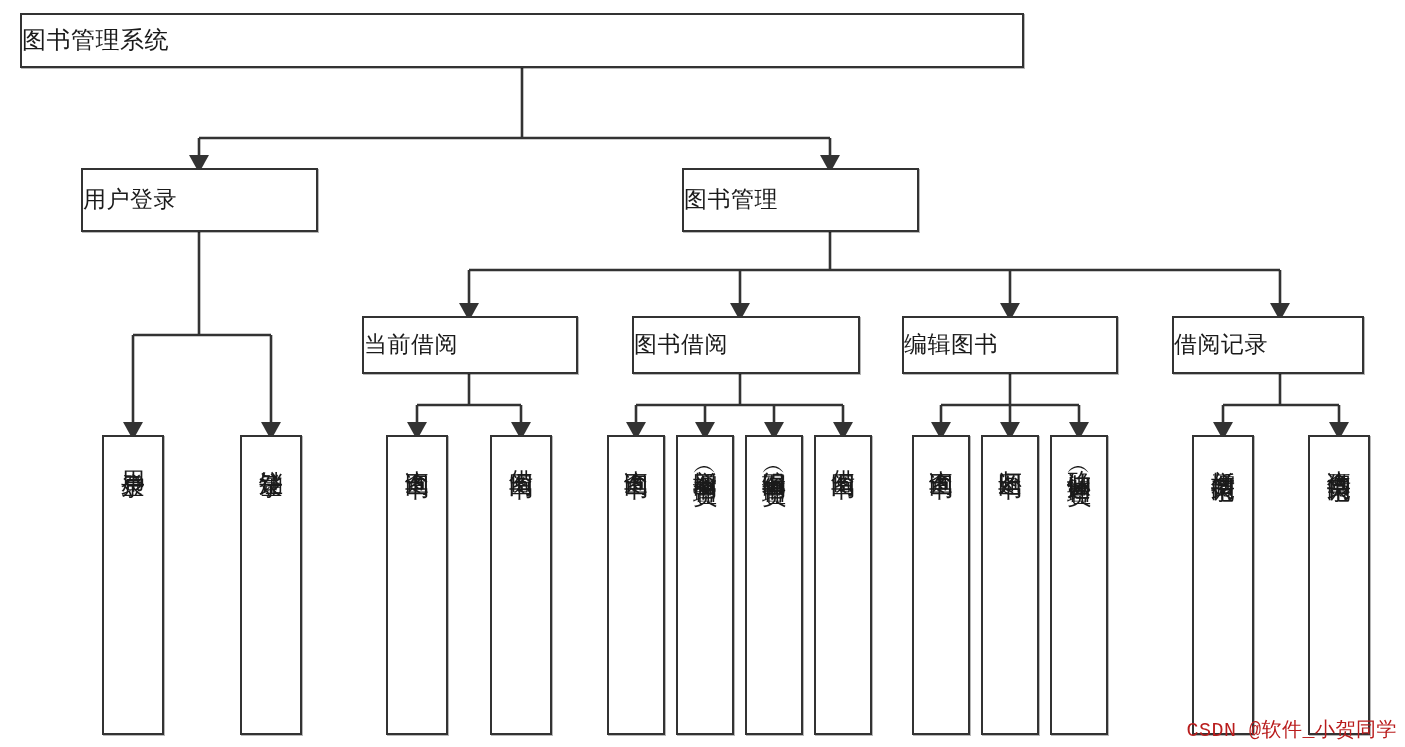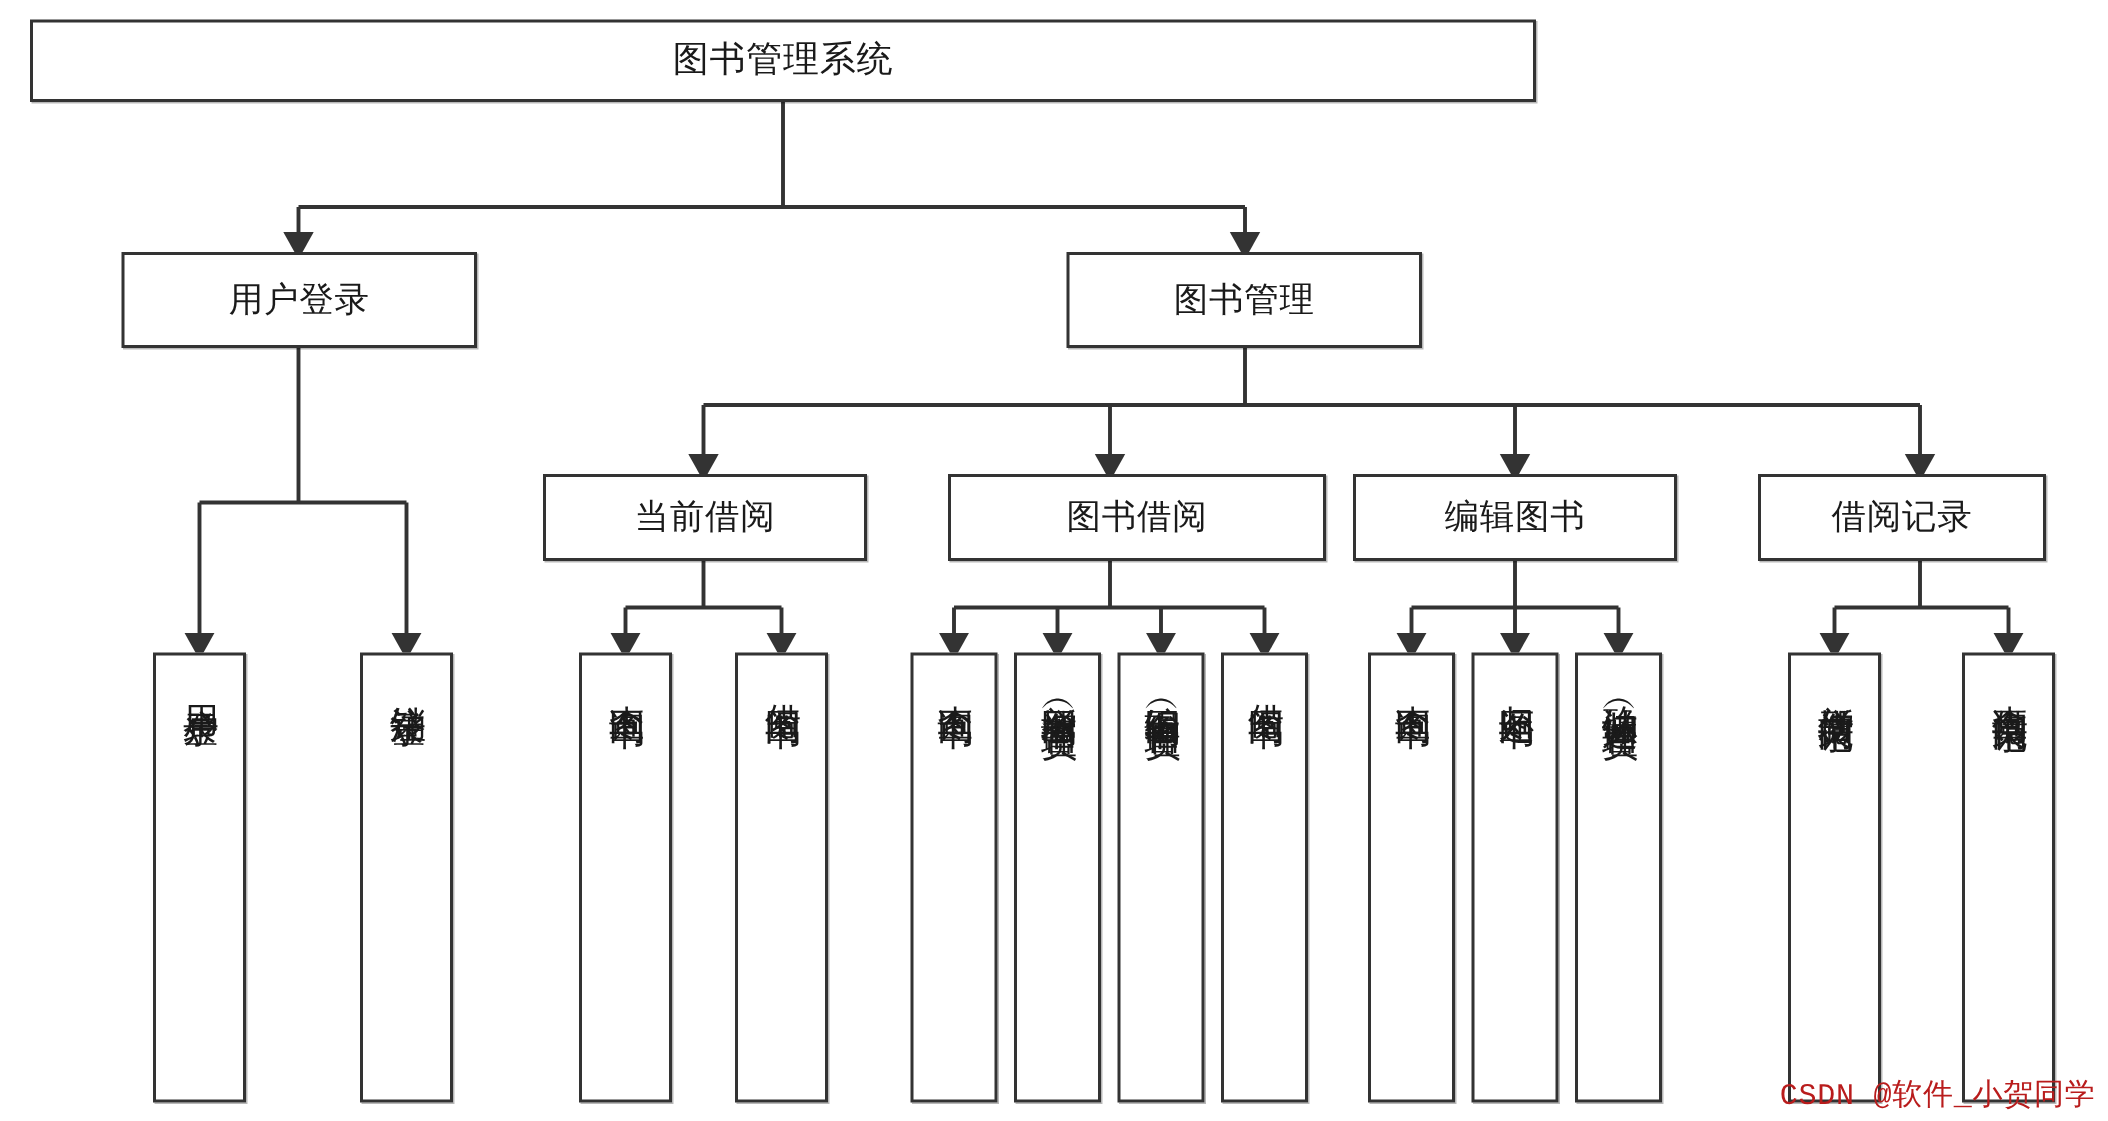--- a/index.html
+++ b/index.html
@@ -27,21 +27,21 @@
     pointer-events: none;
   }
   .node {
     position: absolute;
     box-sizing: border-box;
     background: #ffffff;
     border: 2px solid #333333;
     box-shadow: 1px 1px 0 rgba(0,0,0,0.28);
     display: flex;
     align-items: center;
-    justify-content: center;
+    justify-content: flex-start;
     color: #1a1a1a;
   }
   .node-label {
     display: block;
     text-align: center;
     line-height: 1.12;
     white-space: nowrap;
     color: #1a1a1a;
   }
   
@@ -135,28 +135,28 @@
     </g>
   </svg>
 
   <div class="node horizontal root" style="left:20px; top:13px; width:1004px; height:55px;">
     <span class="node-label">图书管理系统</span>
   </div>
 
   <div class="node horizontal" style="left:81px; top:168px; width:237px; height:64px;">
     <span class="node-label">用户登录</span>
   </div>
-  <div class="node horizontal" style="left:711px; top:168px; width:237px; height:64px;">
+  <div class="node horizontal" style="left:682px; top:168px; width:237px; height:64px;">
     <span class="node-label">图书管理</span>
   </div>
 
   <div class="node horizontal" style="left:362px; top:316px; width:216px; height:58px;">
     <span class="node-label">当前借阅</span>
   </div>
-  <div class="node horizontal" style="left:632px; top:316px; width:252px; height:58px;">
+  <div class="node horizontal" style="left:632px; top:316px; width:228px; height:58px;">
     <span class="node-label">图书借阅</span>
   </div>
   <div class="node horizontal" style="left:902px; top:316px; width:216px; height:58px;">
     <span class="node-label">编辑图书</span>
   </div>
   <div class="node horizontal" style="left:1172px; top:316px; width:192px; height:58px;">
     <span class="node-label">借阅记录</span>
   </div>
 
   <div class="node vertical" style="left:102px; top:435px; width:62px; height:300px;">

